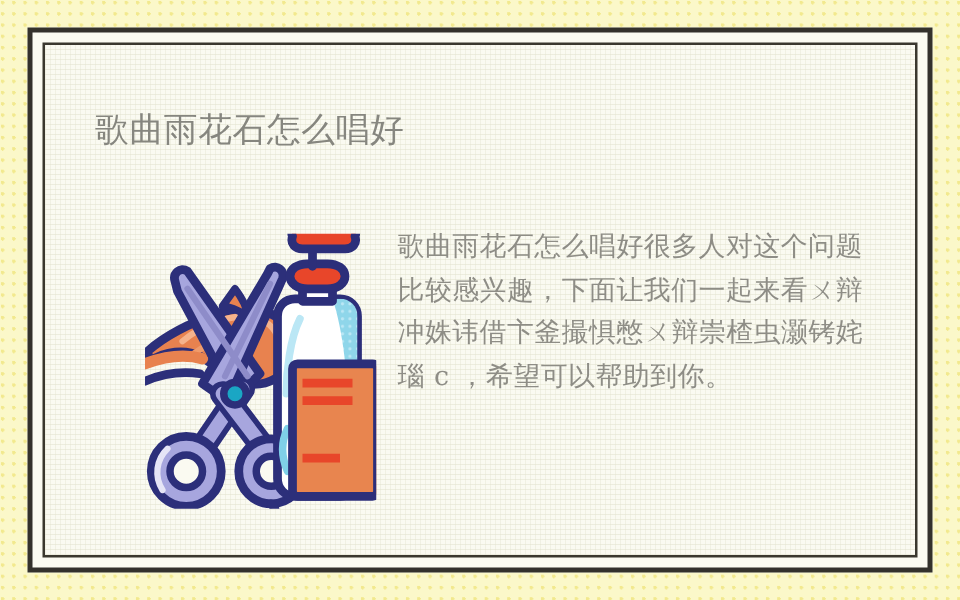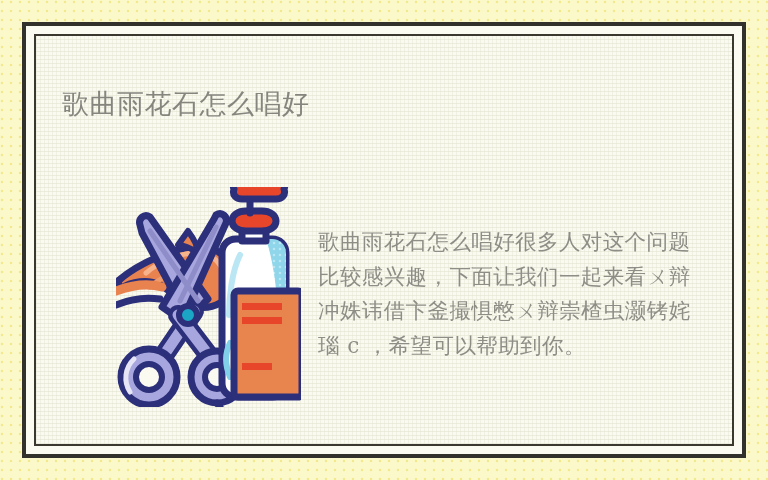--- a/index.html
+++ b/index.html
@@ -51,40 +51,40 @@
     background-color: #fafaf1;
     background-image:
       repeating-linear-gradient(0deg, rgba(226,226,206,0.55) 0px, rgba(226,226,206,0.55) 1px, rgba(0,0,0,0) 1px, rgba(0,0,0,0) 4px),
       repeating-linear-gradient(90deg, rgba(226,226,206,0.40) 0px, rgba(226,226,206,0.40) 1px, rgba(0,0,0,0) 1px, rgba(0,0,0,0) 4px);
     overflow: hidden;
   }
 
   
   #title {
     position: absolute;
-    left: 26px;
+    left: 40px;
     top: 33px;
     font-size: 27px;
     line-height: 34px;
     letter-spacing: 0.5px;
     color: #86867f;
     font-family: "Liberation Sans", "DejaVu Sans", sans-serif;
     font-weight: 400;
     white-space: nowrap;
     text-align: center;
   }
 
   
   #content-row {
     position: absolute;
     left: 36px;
     top: 145px;
     right: 30px;
     display: flex;
-    align-items: center;
+    align-items: flex-start;
     padding-left: 44px;
   }
 
   
   #illustration {
     width: 185px;
     height: 220px;
     flex: 0 0 185px;
     margin-top: 6px;
   }

